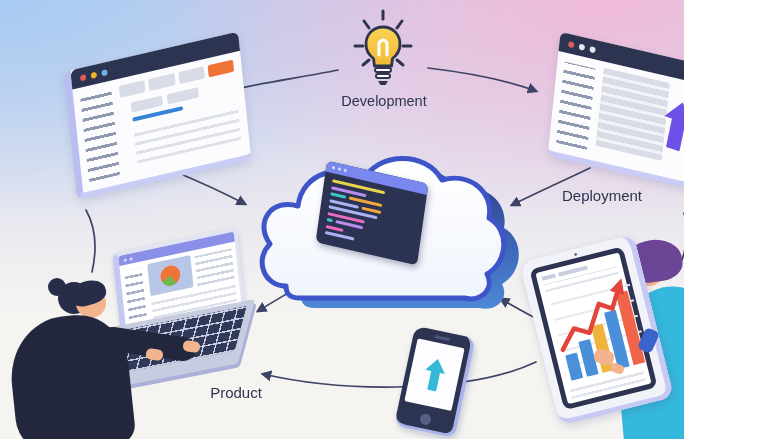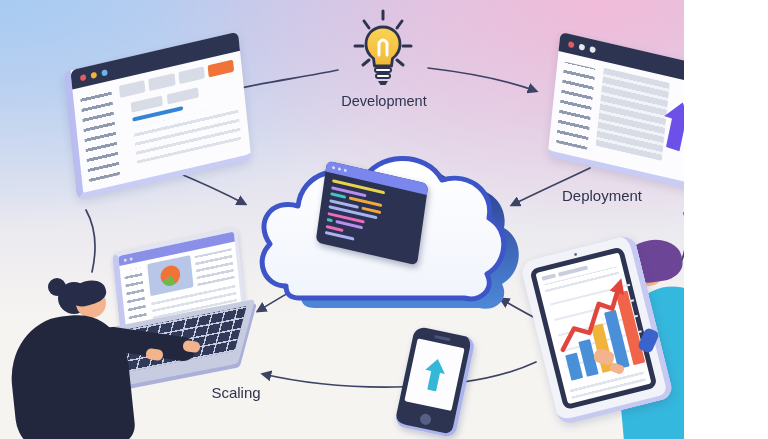--- a/index.html
+++ b/index.html
@@ -354,15 +354,15 @@
         <div class="tb-lines2"></div>
       </div>
     </div>
   </div>
   <div class="m-cuff"></div>
   <div class="pp skin m-hand"></div>
   <div class="pp skin m-hand2"></div>
 
   <div class="lbl lbl-dev">Development</div>
   <div class="lbl lbl-dep">Deployment</div>
-  <div class="lbl lbl-sca">Scaling</div>
+  <div class="lbl lbl-sca">Product</div>
 
 </div>
 
 </body></html>

